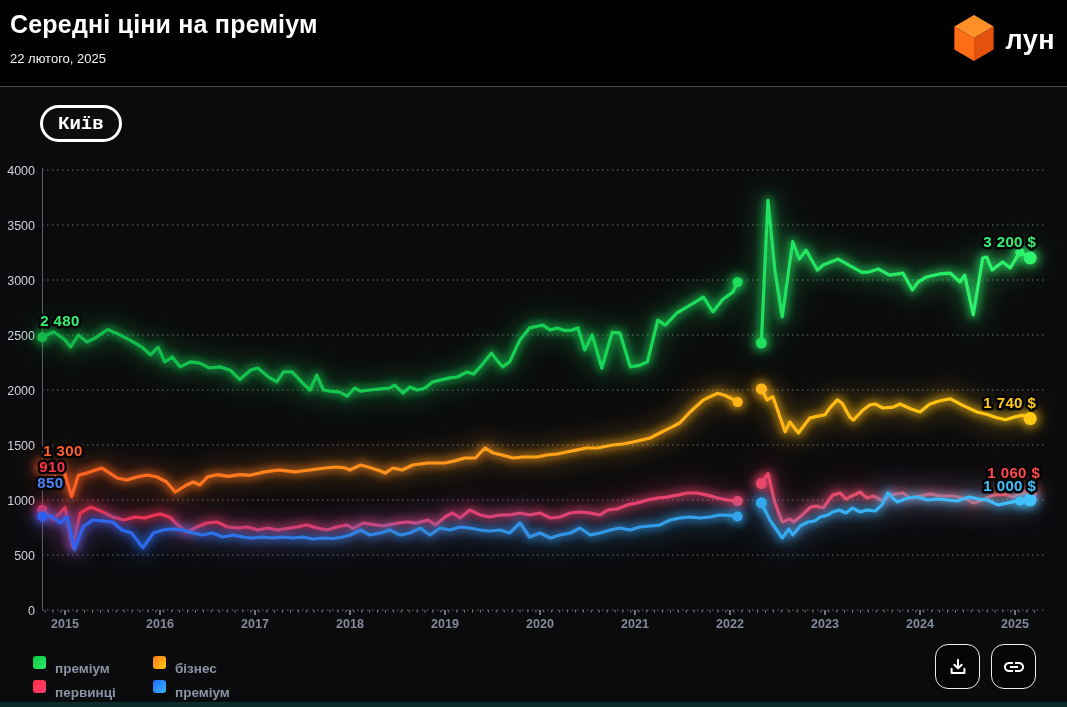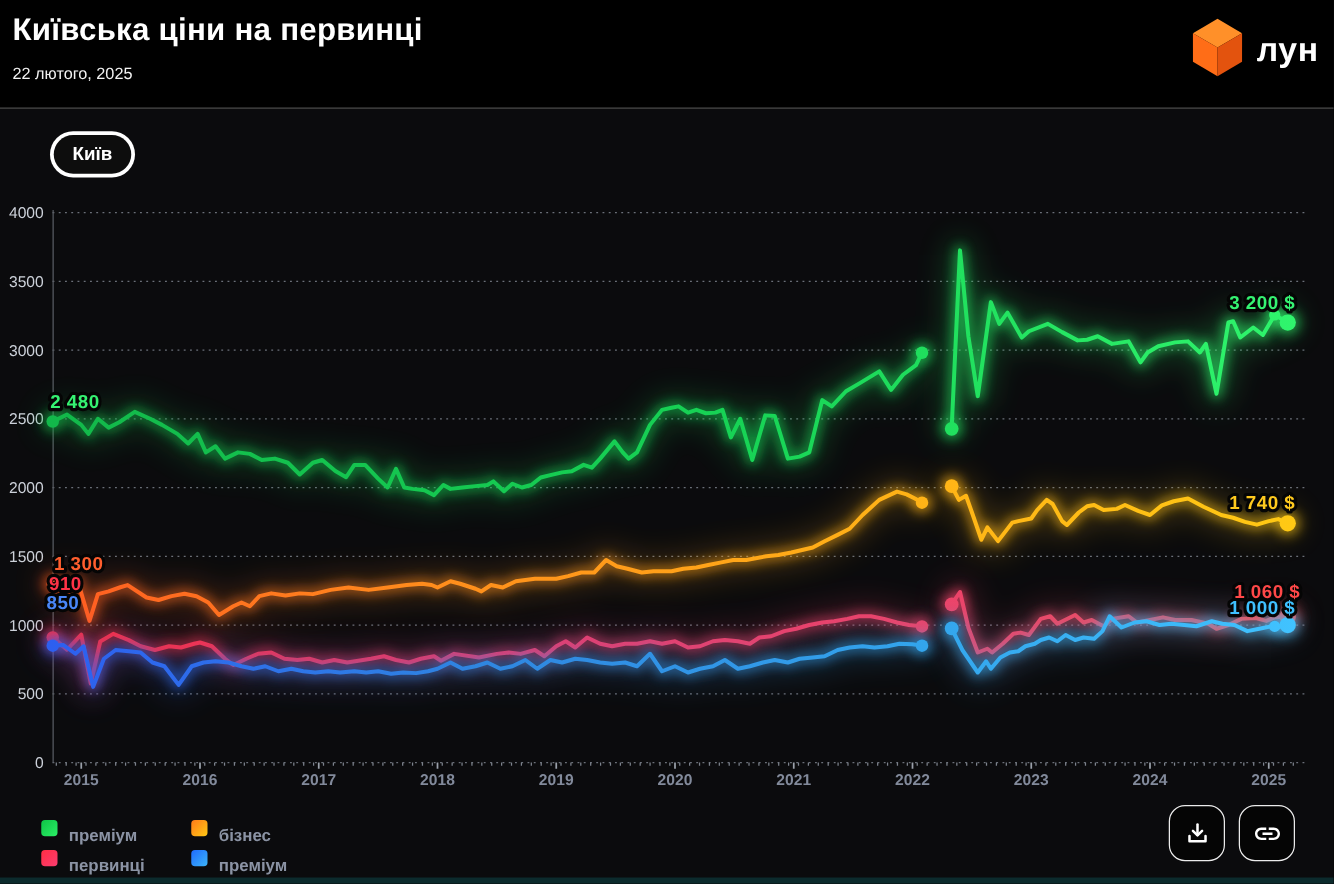--- a/index.html
+++ b/index.html
@@ -7,40 +7,40 @@
        font-family:"Liberation Sans",sans-serif;background:#0b0b0d;}
   .header{position:absolute;left:0;top:0;width:1067px;height:87px;background:#000;
           border-bottom:1px solid #4c4c4c;box-sizing:border-box;}
   .title{position:absolute;left:10px;top:10px;font-size:25px;font-weight:bold;color:#fff;letter-spacing:.2px;}
   .date{position:absolute;left:10px;top:51px;font-size:13px;color:#f2f2f2;}
   .logo{position:absolute;right:12px;top:14px;display:flex;align-items:center;gap:9px;cursor:pointer;}
   .logo-text{color:#fff;font-size:27px;font-weight:bold;letter-spacing:.5px;}
   .toolbar{position:absolute;left:40px;top:105px;display:flex;gap:18px;}
   .toggle{display:inline-flex;align-items:center;background:#fff;border-radius:19px;height:37px;
           padding:0 3px;box-sizing:border-box;}
-  .seg{border:none;background:transparent;color:#141414;font-family:Liberation Sans, sans-serif;
-       font-size:15px;height:31px;border-radius:16px;padding:2px 15px;cursor:pointer;white-space:nowrap;}
+  .seg{border:none;background:transparent;color:#141414;font-family:Liberation Mono, monospace;
+       font-size:19px;height:31px;border-radius:16px;padding:2px 15px;cursor:pointer;white-space:nowrap;}
   .seg.active{background:#0d0d0d;color:#fff;font-weight:bold;}
   #chart-svg{position:absolute;left:0;top:150px;}
   .footer-legend{position:absolute;left:33px;top:650px;display:grid;
                  grid-template-columns:118px auto;grid-auto-rows:24px;column-gap:2px;}
   .leg-item{display:flex;align-items:center;gap:9px;}
   .leg-swatch{width:13px;height:13px;border-radius:3px;flex:none;}
   .leg-label{font-size:13.5px;font-weight:bold;color:#8b93a4;margin-top:12px;}
   .actions{position:absolute;right:31px;top:644px;display:flex;gap:11px;}
   .act-btn{width:45px;height:45px;border-radius:13px;border:1.5px solid #ececec;background:#050505;
            display:flex;align-items:center;justify-content:center;cursor:pointer;padding:0;}
   .act-btn svg{display:block;}
   .bottom-strip{position:absolute;left:0;bottom:0;width:1067px;height:5px;background:#0c2b2d;}
 </style>
 </head>
 <body>
 
 <div class="header">
-  <div class="title">Київська ціни на первинці</div>
+  <div class="title">Середні ціни на преміум</div>
   <div class="date">22 лютого, 2025</div>
   <div class="logo">
     <span>
       <svg width="44" height="48" viewBox="0 0 40 44">
         <polygon points="20,1 38,11.5 20,22 2,11.5" fill="#ff9029"></polygon>
         <polygon points="2,11.5 20,22 20,43 2,32.5" fill="#ff6d17"></polygon>
         <polygon points="38,11.5 20,22 20,43 38,32.5" fill="#e3530e"></polygon>
       </svg>
     </span>
     <span class="logo-text">лун</span>

